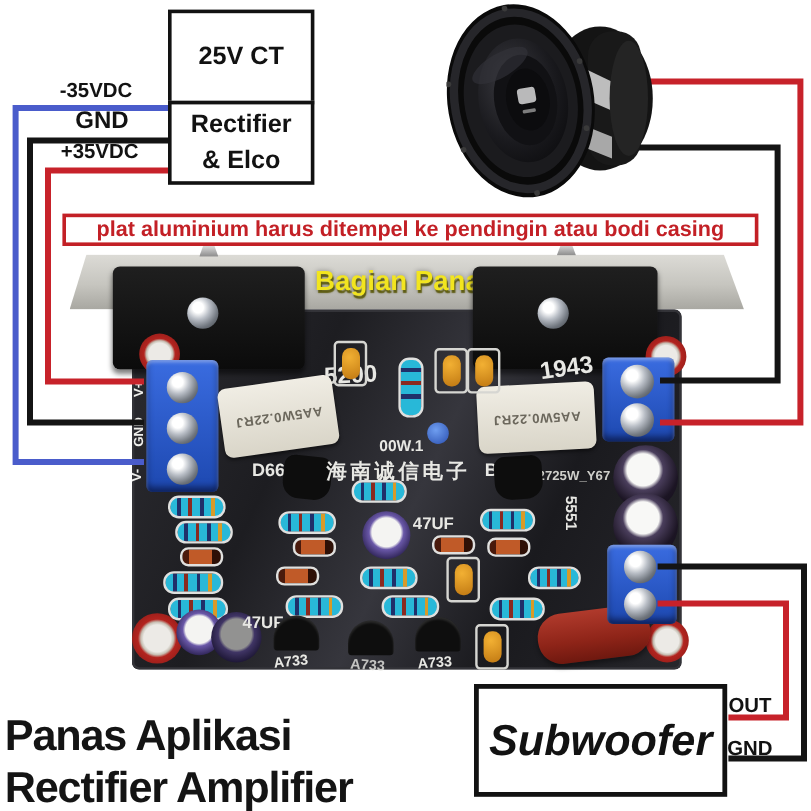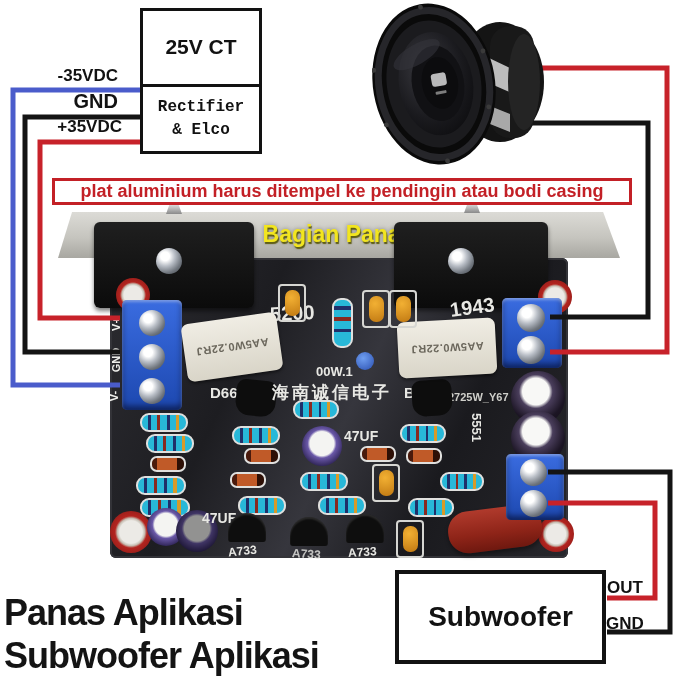--- a/index.html
+++ b/index.html
@@ -6,25 +6,25 @@
   .canvas{position:relative;width:676px;height:676px;background:#ffffff;overflow:hidden;
           font-family:"Liberation Sans",sans-serif;}
   .abs{position:absolute;}
   
   .dbox{position:absolute;background:#fff;border:3px solid #121212;display:flex;flex-direction:column;
         align-items:center;justify-content:center;z-index:5;}
   .dbox .bl{font-weight:900;color:#121212;line-height:1.45;white-space:nowrap;}
   #trafoBox{left:140px;top:8px;width:116px;height:73px;}
   #trafoBox .bl{font-size:21px;}
   #rectBox{left:140px;top:84px;width:116px;height:64px;}
-  #rectBox .bl{font-size:16px;font-family:Liberation Mono, monospace;}
+  #rectBox .bl{font-size:21px;}
   #filterBox{left:395px;top:570px;width:203px;height:86px;border-width:4px;}
-  #filterBox .bl{font-size:28px;line-height:1.4;}
-  
-  .wlbl{position:absolute;font-weight:900;color:#121212;z-index:5;text-align:right;white-space:nowrap;}
+  #filterBox .bl{font-size:36px;line-height:1.4;font-style:italic;}
+  
+  .wlbl{position:absolute;font-weight:900;color:#121212;z-index:5;text-align:center;white-space:nowrap;}
   #lblNeg{left:42px;top:66px;width:76px;font-size:17px;}
   #lblGndL{left:52px;top:90px;width:66px;font-size:20px;}
   #lblPos{left:44px;top:117px;width:78px;font-size:17px;}
   #lblOut{left:607px;top:578px;font-size:17px;}
   #lblGndR{left:606px;top:614px;font-size:17px;}
   
   #banner{left:52px;top:178px;width:574px;height:21px;position:absolute;background:#fff;
           border:3px solid #c32026;color:#c32026;font-weight:900;font-size:18px;text-align:center;
           line-height:21px;z-index:5;white-space:nowrap;}
   
@@ -252,16 +252,16 @@
   <div id="lblNeg" class="wlbl">-35VDC</div>
   <div id="lblGndL" class="wlbl">GND</div>
   <div id="lblPos" class="wlbl">+35VDC</div>
   <div id="lblOut" class="wlbl">OUT</div>
   <div id="lblGndR" class="wlbl">GND</div>
 
   <div id="banner">plat aluminium harus ditempel ke pendingin atau bodi casing</div>
 
   <div id="caption">
     <div>Panas Aplikasi</div>
-    <div>Subwoofer Aplikasi</div>
+    <div>Rectifier Amplifier</div>
   </div>
 
 </div>
 
 </body></html>

